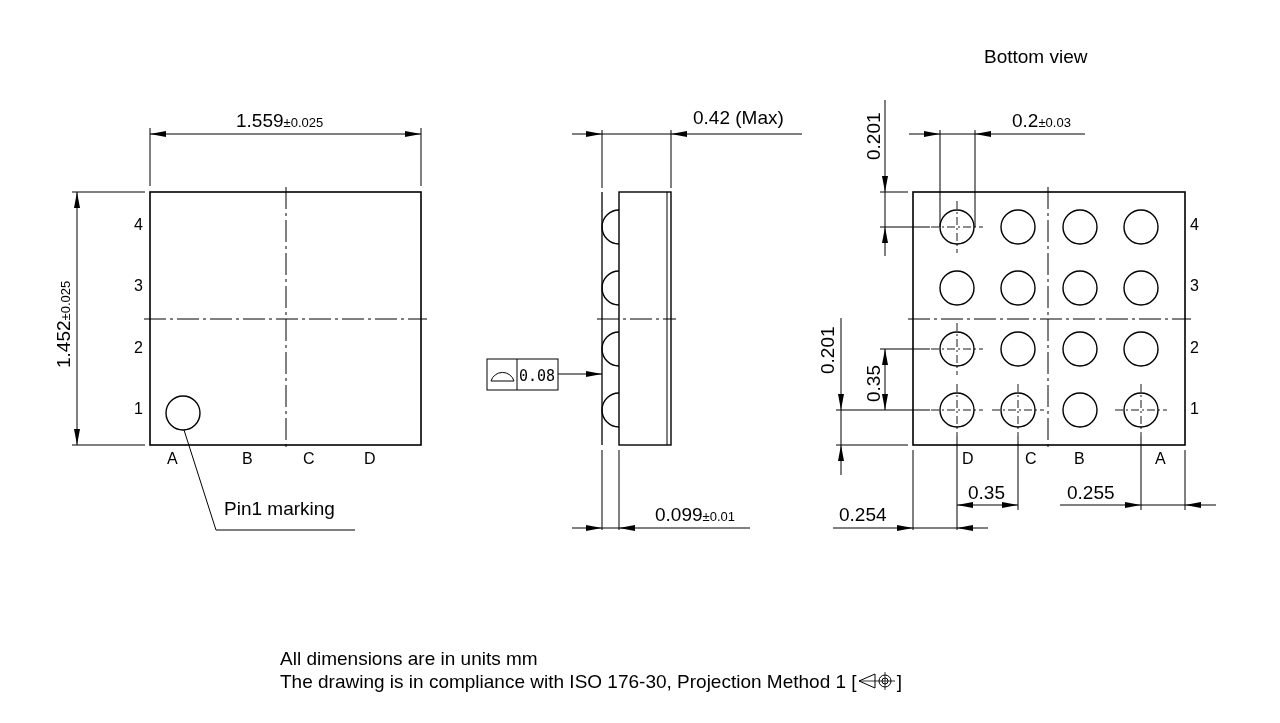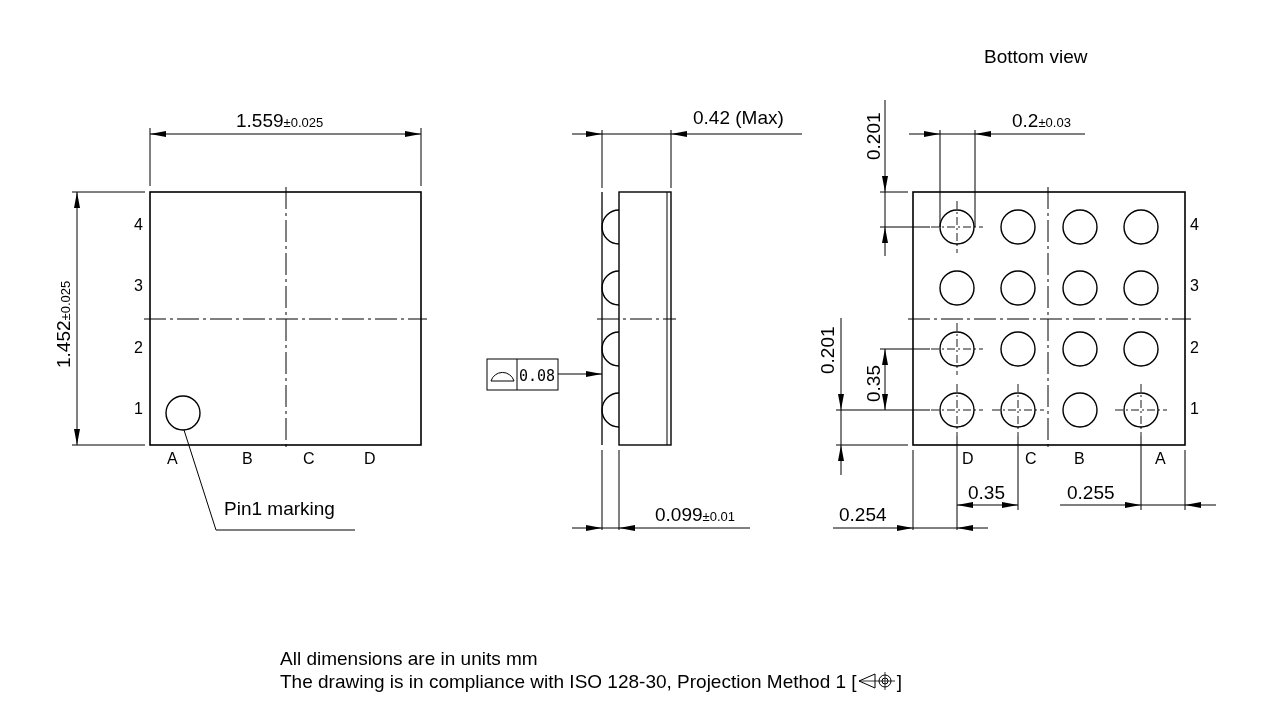--- a/index.html
+++ b/index.html
@@ -193,21 +193,21 @@
     <line class="ln" x1="833" y1="528" x2="988" y2="528"></line>
     <polygon class="arr" points="913,528 897,525 897,531"></polygon>
     <polygon class="arr" points="957,528 973,525 973,531"></polygon>
     <text class="t big" x="839" y="521">0.254</text>
   </g>
 </svg>
 
 <div class="notes">
   <div>All dimensions are in units mm</div>
   <div>
-    <span>The drawing is in compliance with ISO 128-30, Projection Method 1 [</span><svg width="40" height="22" viewBox="0 0 40 22" style="position:relative;display:inline-block;vertical-align:-4px;">
+    <span>The drawing is in compliance with ISO 176-30, Projection Method 1 [</span><svg width="40" height="22" viewBox="0 0 40 22" style="position:relative;display:inline-block;vertical-align:-4px;">
       <polygon points="2,11 18,4 18,18" fill="none" stroke="#000" stroke-width="1"></polygon>
       <line x1="2" y1="11" x2="38" y2="11" stroke="#000" stroke-width="0.8"></line>
       <circle cx="28" cy="11" r="6" fill="none" stroke="#000" stroke-width="1"></circle>
       <circle cx="28" cy="11" r="3" fill="none" stroke="#000" stroke-width="1"></circle>
       <line x1="28" y1="2" x2="28" y2="20" stroke="#000" stroke-width="0.8"></line>
     </svg><span>]</span>
   </div>
 </div>
 
 </body></html>

